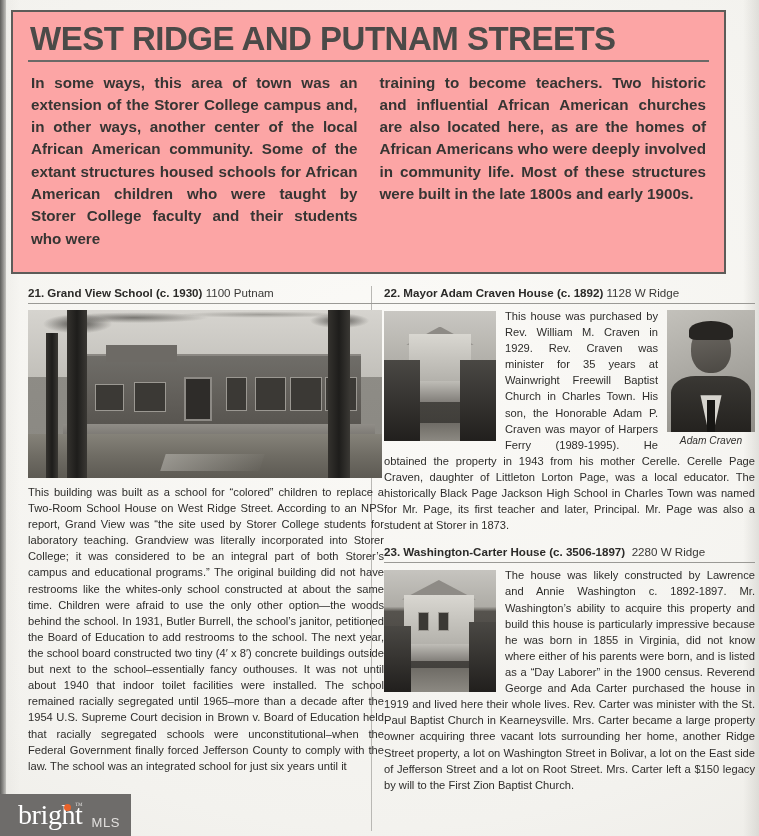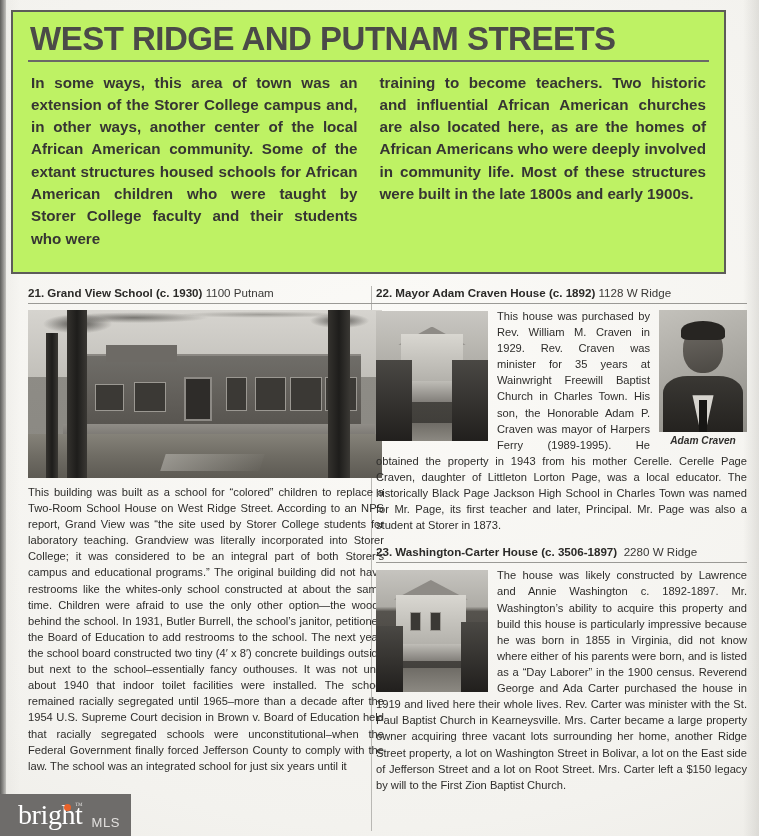--- a/index.html
+++ b/index.html
@@ -33,21 +33,21 @@
     background: linear-gradient(90deg,#4a4a48 0%,#7a7976 45%,#bdbcb8 100%);
     opacity: .85;
   }
 
   
   .header-box {
     position: absolute;
     left: 11px; top: 10px;
     width: 715px; height: 264px;
     border: 2px solid #5d5c59;
-    background: #bef264;
+    background: #fca5a5;
     padding: 8px 14px 10px 14px;
   }
   .header-title {
     font-size: 33px;
     font-weight: 700;
     letter-spacing: -0.5px;
     color: #4b4a48;
     margin: 2px 0 3px 3px;
     line-height: 1.05;
     white-space: nowrap;
@@ -92,21 +92,21 @@
 
   
   .col-left {
     position: absolute;
     left: 12px; top: 286px;
     width: 356px;
     margin-left: 16px;
   }
   .col-right {
     position: absolute;
-    left: 376px; top: 286px;
+    left: 384px; top: 286px;
     width: 371px;
   }
   .vdivider {
     position: absolute;
     left: 371px; top: 286px;
     width: 1px; height: 545px;
     background: #b9b8b4;
   }
 
   
@@ -199,21 +199,20 @@
     width: 112px; height: 122px;
     margin: 7px 9px 2px 0;
     background: linear-gradient(180deg,#c6c4bf 0%,#aeaca6 30%,#56534e 34%,#3a3835 100%);
   }
 
   .portrait-wrap {
     float: right;
     width: 88px;
     margin: 6px 0 2px 9px;
     text-align: center;
-    font-weight: bold;
   }
   .photo.portrait {
     width: 88px; height: 122px;
     background: linear-gradient(180deg,#b8b6b0,#9d9b95);
   }
   .p-bg { position:absolute; inset:0; background: linear-gradient(160deg,#c3c1bb,#8f8d87); }
   .p-head {
     position:absolute; left:27%; top:12%; width:46%; height:40%;
     border-radius: 48% 48% 44% 44%;
     background: linear-gradient(170deg,#6e6a64,#4b4843);

